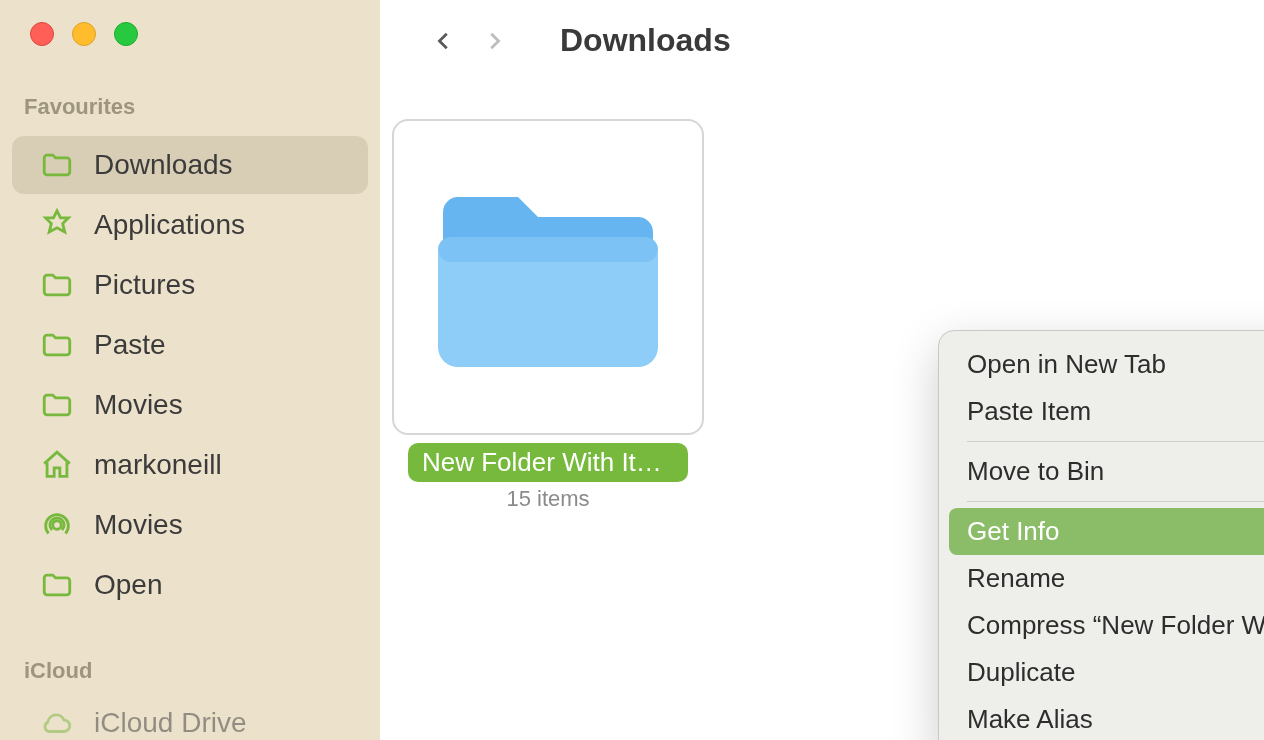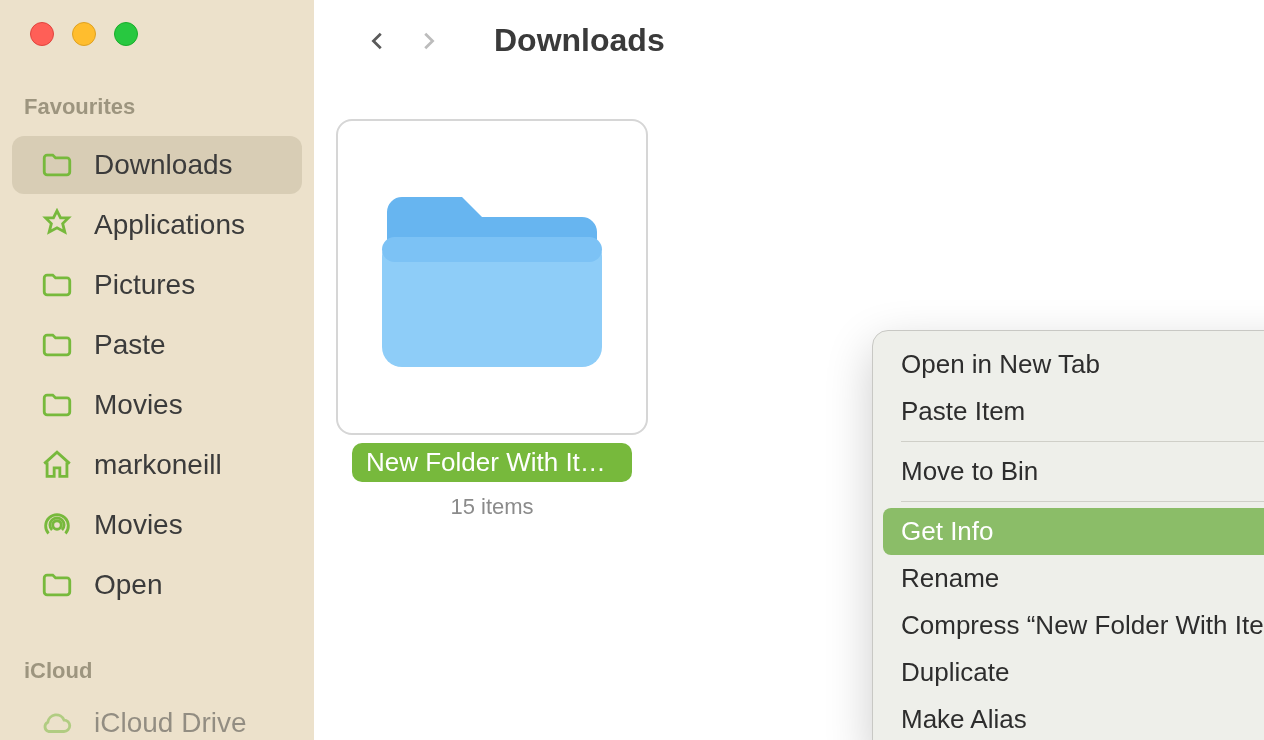--- a/index.html
+++ b/index.html
@@ -1,43 +1,43 @@
 <!DOCTYPE html>
 <html><head>
   <meta charset="utf-8">
   <style>
     * { margin: 0; padding: 0; box-sizing: border-box; }
     body { font-family: -apple-system, BlinkMacSystemFont, "Helvetica Neue", sans-serif; background: #fff; width: 1264px; height: 740px; overflow: hidden; display: flex; }
 
-    .sidebar { width: 314px; height: 100%; background: #ece1cb; padding-top: 22px; flex-shrink: 0; }
+    .sidebar { width: 380px; height: 100%; background: #ece1cb; padding-top: 22px; flex-shrink: 0; }
     .traffic-lights { display: flex; gap: 18px; padding-left: 30px; margin-bottom: 48px; }
     .traffic-light { width: 24px; height: 24px; border-radius: 50%; }
     .tl-red { background: #ff5f57; border: 1px solid #e0443e; }
     .tl-yellow { background: #ffbd2e; border: 1px solid #dea123; }
     .tl-green { background: #28c840; border: 1px solid #1aad2b; }
 
     .sidebar-section-header { font-size: 22px; font-weight: 600; color: #9d957f; padding: 0 24px 14px; }
     .sidebar-item { display: flex; align-items: center; gap: 20px; padding: 12px 28px; font-size: 28px; color: #3b3b3b; border-radius: 12px; margin: 2px 12px; cursor: pointer; }
     .sidebar-item.active { background: #d8cdb5; }
     .sidebar-icon { width: 34px; height: 34px; display: flex; align-items: center; justify-content: center; flex-shrink: 0; }
     .sidebar-icon svg { width: 34px; height: 34px; stroke: #77b93c; stroke-width: 2; fill: none; }
 
     .main { flex: 1; background: #fff; height: 100%; position: relative; }
     .toolbar { display: flex; align-items: center; gap: 22px; padding: 22px 40px 0 50px; }
     .nav-arrow { width: 28px; height: 28px; display: flex; align-items: center; justify-content: center; cursor: pointer; }
     .nav-arrow svg { width: 22px; height: 22px; stroke-width: 3; fill: none; }
     .nav-back svg { stroke: #5a5a5a; }
     .nav-forward svg { stroke: #bcbcbc; }
     .location-title { font-size: 32px; font-weight: 700; color: #3a3a3a; margin-left: 30px; }
 
-    .content { padding: 60px 22px; display: flex; flex-wrap: wrap; gap: 24px; align-items: flex-end; }
+    .content { padding: 60px 12px; display: flex; flex-wrap: wrap; gap: 24px; align-items: flex-end; }
     .item-tile { width: 312px; display: flex; flex-direction: column; align-items: center; cursor: pointer; }
     .tile-icon-wrap { width: 312px; height: 316px; border: 2px solid #d6d6d6; border-radius: 16px; display: flex; align-items: center; justify-content: center; background: #fff; }
     .tile-label { margin-top: 8px; background: #77b93c; color: #fff; border-radius: 10px; padding: 4px 14px; font-size: 26px; font-weight: 500; max-width: 280px; white-space: nowrap; overflow: hidden; text-overflow: ellipsis; }
-    .tile-sub { font-size: 22px; color: #8b8b8b; margin-top: 12px; }
+    .tile-sub { font-size: 22px; color: #8b8b8b; margin-top: 4px; }
 
     .context-menu { position: absolute; left: 558px; top: 330px; width: 548px; background: #eeefea; border: 1px solid #c8c8c4; border-radius: 16px; box-shadow: 0 16px 48px rgba(0,0,0,0.2); padding: 10px 10px 12px; }
     .menu-item { font-size: 26px; color: #2d2d2d; padding: 8px 18px; border-radius: 8px; cursor: pointer; }
     .menu-item.highlight { background: #8bbd68; color: #fff; }
     .menu-sep { height: 1px; background: #cfcfc8; margin: 6px 18px; }
   </style>
 </head>
 <body>
 
 <div class="sidebar">

